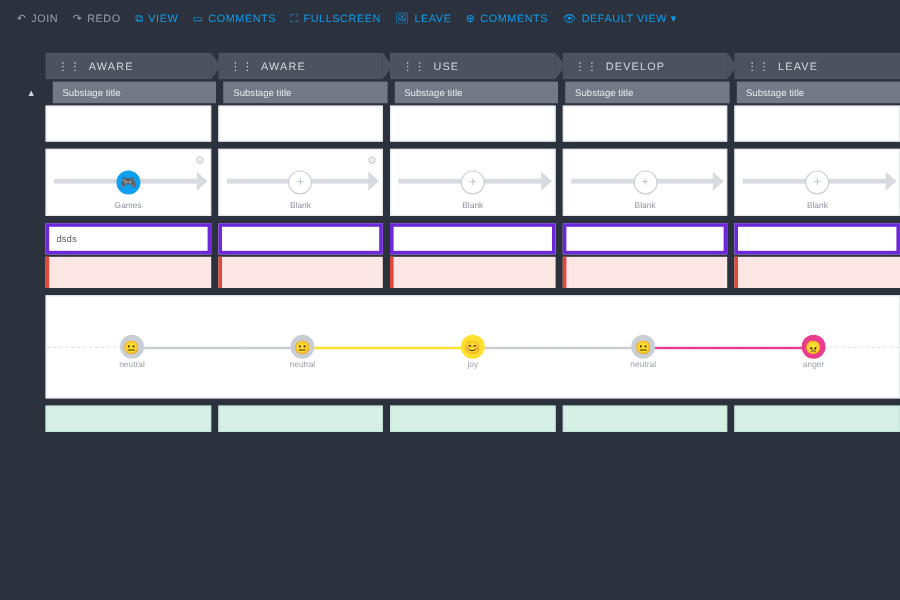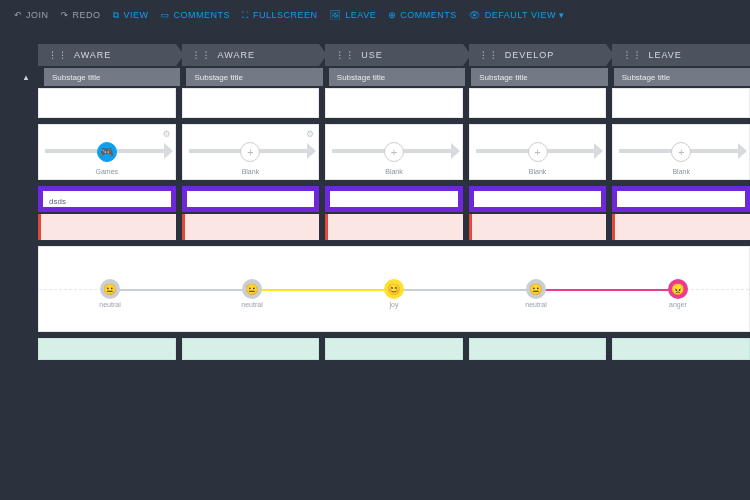--- a/index.html
+++ b/index.html
@@ -165,21 +165,21 @@
 .text-row {
   margin-top: 6px;
   margin-left: 24px;
   display: flex;
   gap: 6px;
 }
 .text-cell {
   flex: 1;
   background: #fff;
   height: 26px;
-  border: 5px solid #6d28d9;
+  border: 3px solid #6d28d9;
   padding: 6px;
   font-size: 8px;
   color: #5d636e;
 }
 .red-row {
   margin-top: 2px;
   margin-left: 24px;
   display: flex;
   gap: 6px;
 }

